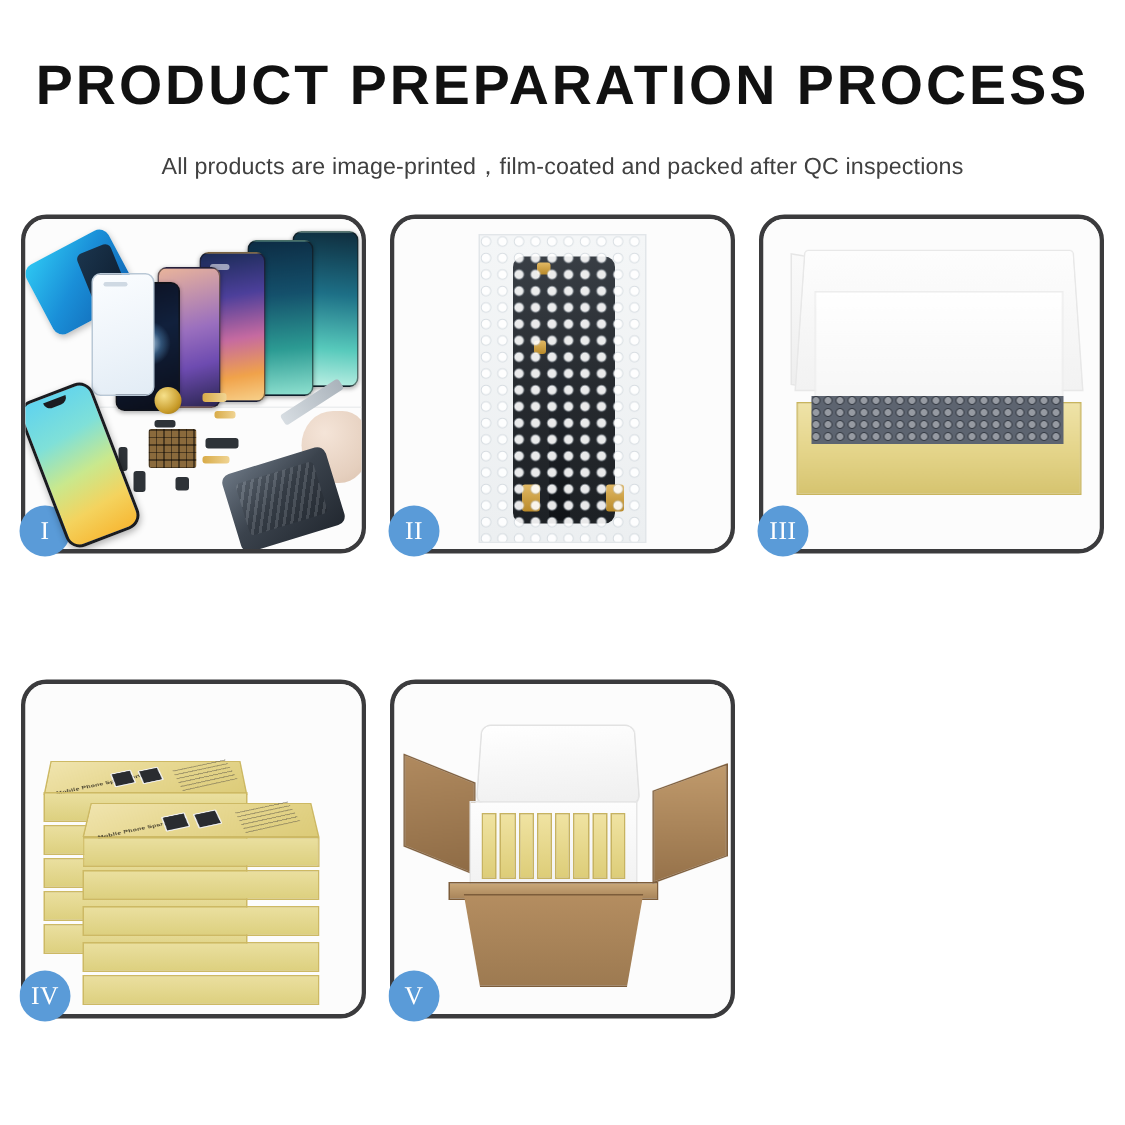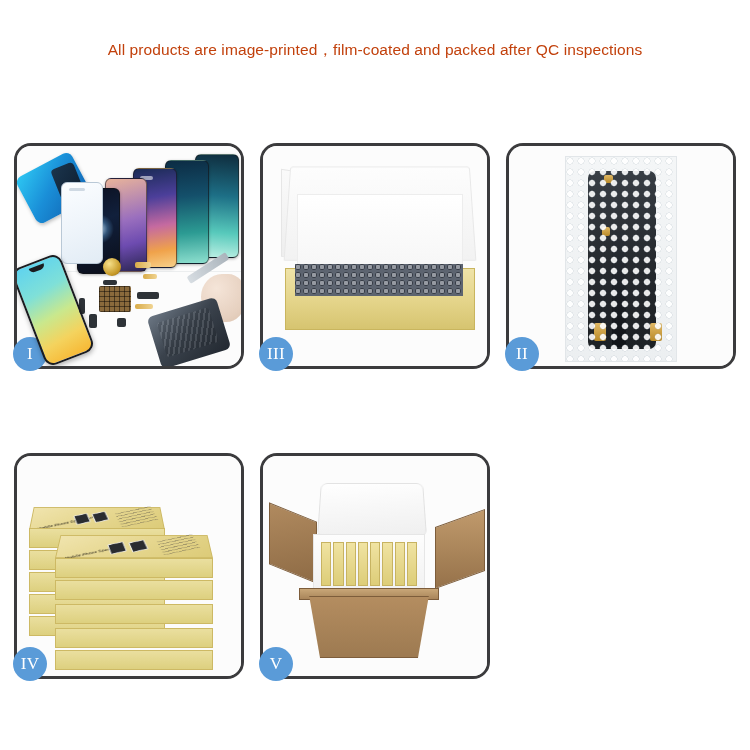--- a/index.html
+++ b/index.html
@@ -16,24 +16,24 @@
   .header { padding-top: 38px; text-align: center; }
   .title {
     font-size: 37px;
     font-weight: 700;
     letter-spacing: 2.0px;
     color: #111111;
     line-height: 1.05;
     white-space: nowrap;
   }
   .subtitle {
-    margin-top: 2px;
+    margin-top: 24px;
     font-size: 15.5px;
     font-weight: 400;
-    color: #c2410c;
+    color: #404040;
     letter-spacing: 0.1px;
     white-space: nowrap;
   }
 
   
   .grid {
     position: absolute;
     left: 14px;
     top: 143px;
     width: 722px;
@@ -317,20 +317,21 @@
   .p6 .tape { position:absolute; background: rgba(120,92,58,.45); border-radius:1px; }
   .p6 .t1 { left:32px; top:72px; width:14px; height:22px; transform: skewY(14deg); }
   .p6 .t2 { left:34px; top:132px; width:14px; height:22px; transform: skewY(14deg); }
 </style>
 </head>
 <body>
 
 <div class="page">
 
   <div class="header">
+    <div class="title">PRODUCT PREPARATION PROCESS</div>
     <div class="subtitle">All products are image-printed，film-coated and packed after QC inspections</div>
   </div>
 
   <div class="grid">
 
     <div class="panel p1">
       <div class="panel-inner">
         <div class="floor"></div>
         <div class="phone-fan">
           <div class="fanphone fp5"></div>
@@ -356,47 +357,47 @@
         <div class="prt" style="left:120px;top:146px;width:22px;height:7px;"></div>
         <div class="prt gold" style="left:118px;top:158px;width:18px;height:5px;"></div>
         <div class="prt" style="left:100px;top:172px;width:9px;height:9px;"></div>
         <div class="prt" style="left:86px;top:134px;width:14px;height:5px;"></div>
         <div class="hand"></div>
         <div class="tweezer"></div>
       </div>
       <div class="badge">I</div>
     </div>
 
-    <div class="panel p3">
-      <div class="panel-inner">
-        <div class="flapL"></div>
-        <div class="flapR"></div>
-        <div class="lid"></div>
-        <div class="foam"></div>
-        <div class="tray"></div>
-        <div class="trayin"></div>
-      </div>
-      <div class="badge">III</div>
-    </div>
-
     <div class="panel p2">
       <div class="panel-inner">
         <div class="bubblebag">
           <div class="innerpart"></div>
           <div class="flex"></div>
           <div class="goldtab gt1"></div>
           <div class="goldtab gt2"></div>
           <div class="goldtab gt3"></div>
           <div class="goldtab gt4"></div>
           <div class="bubbletex"></div>
         </div>
       </div>
       <div class="badge">II</div>
     </div>
 
+    <div class="panel p3">
+      <div class="panel-inner">
+        <div class="flapL"></div>
+        <div class="flapR"></div>
+        <div class="lid"></div>
+        <div class="foam"></div>
+        <div class="tray"></div>
+        <div class="trayin"></div>
+      </div>
+      <div class="badge">III</div>
+    </div>
+
     <div class="panel p4">
       <div class="panel-inner">
         <div class="stack">
 
           <div class="sbox" style="left:4px; top:76px; width:136px; height:22px;">
             <div class="front"></div>
           </div>
           <div class="sbox" style="left:4px; top:98px; width:136px; height:22px;">
             <div class="front"></div>
           </div>

